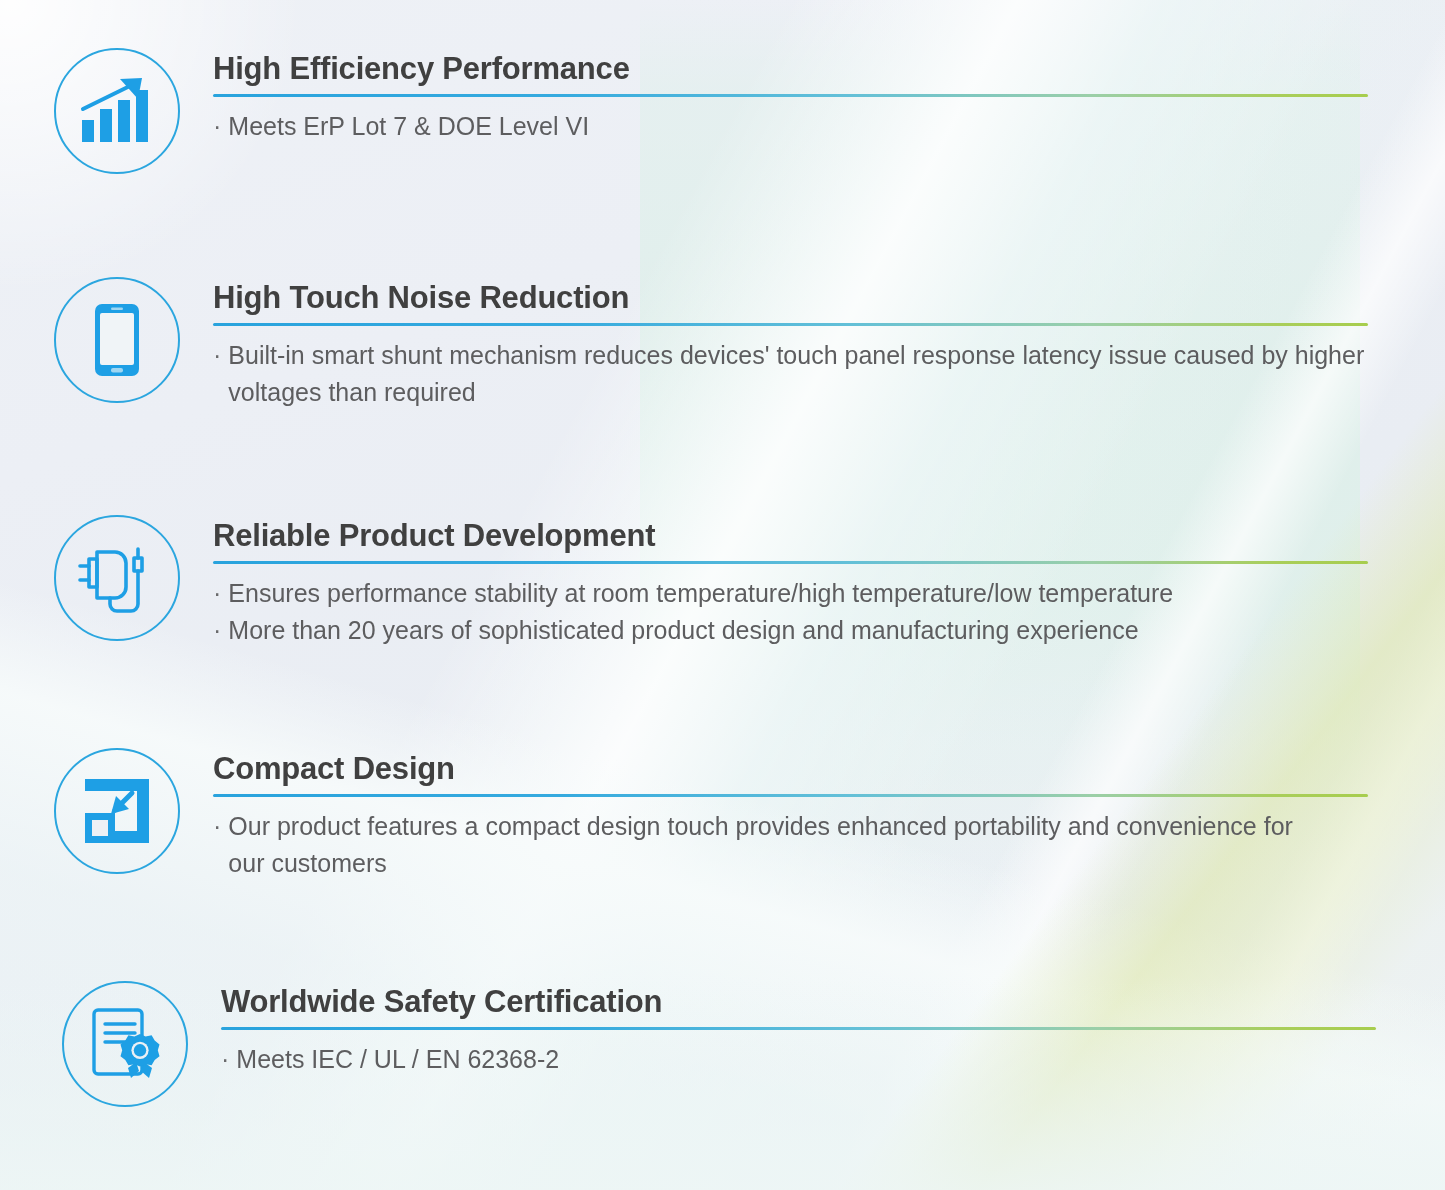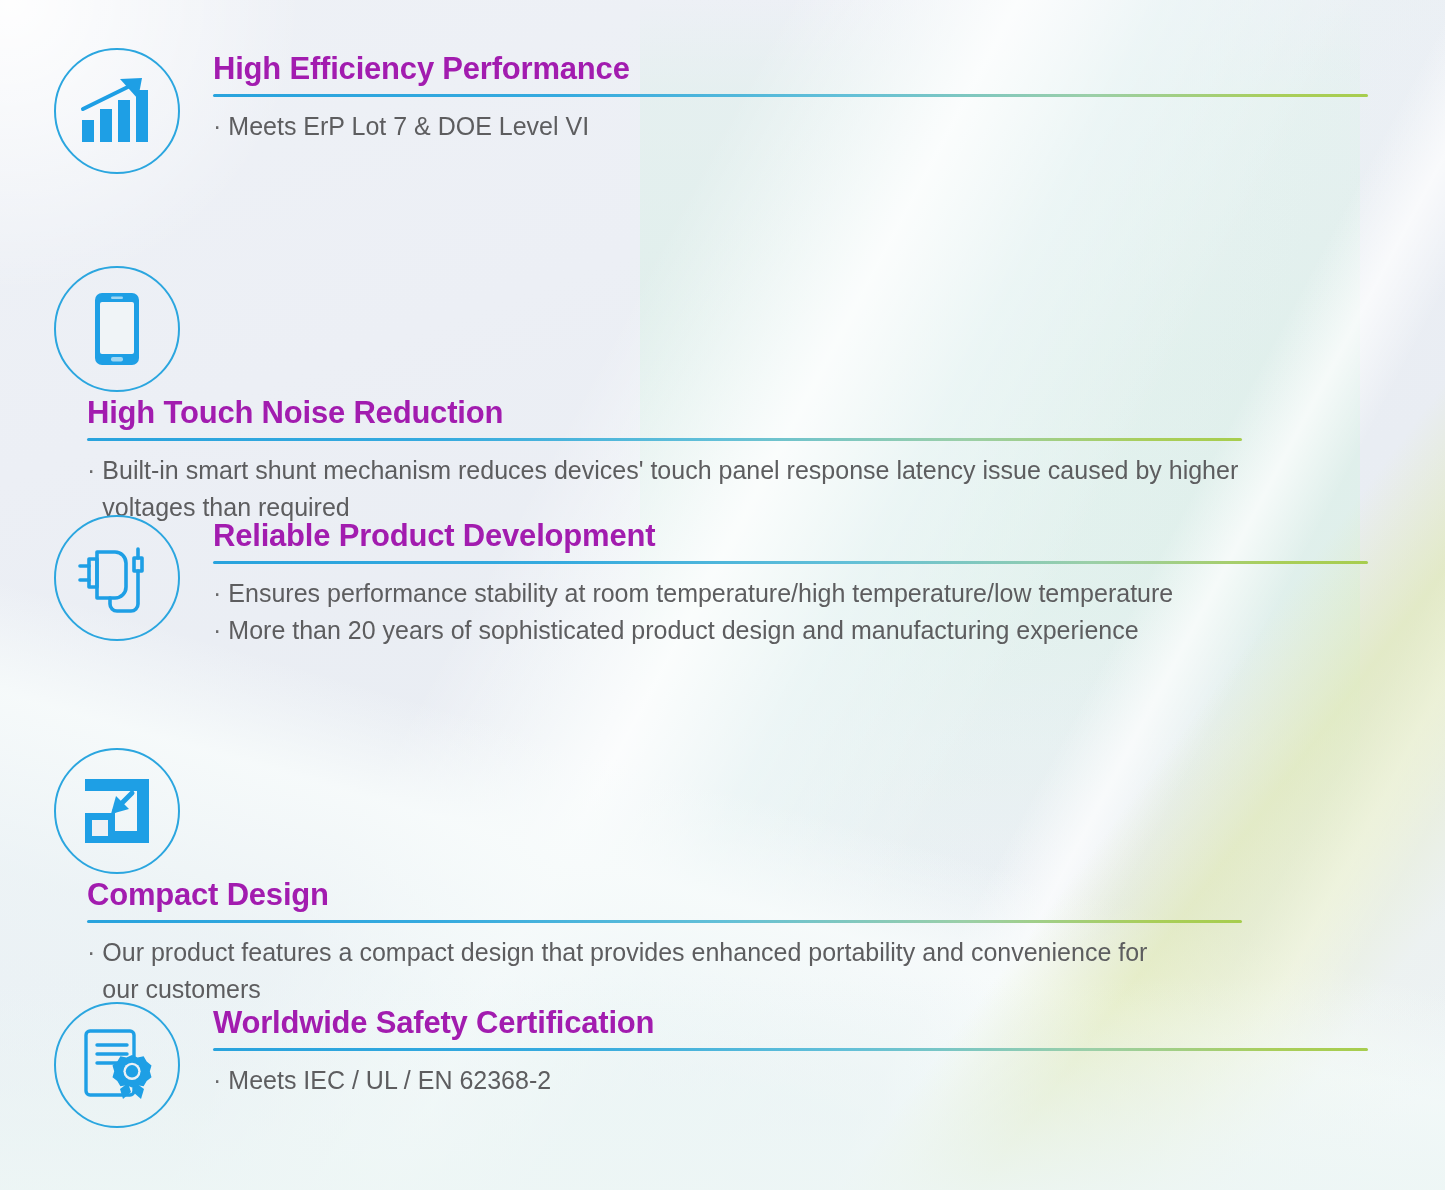--- a/index.html
+++ b/index.html
@@ -107,21 +107,21 @@
     border:2.5px solid #2BA6DF;
     display:flex; align-items:center; justify-content:center;
   }
   .icon-wrap svg { display:block; }
 
   .feature-body { margin-left:33px; padding-top:4px; }
 
   .feature-title {
     font-size:31px;
     font-weight:bold;
-    color:#a21caf;
+    color:#404040;
     letter-spacing:-0.2px;
     white-space:nowrap;
     line-height:1.08;
   }
   .rule {
     height:3px;
     margin-top:9px;
     border-radius:2px;
     background:linear-gradient(90deg,#29A3DD 0%,#35AADF 30%,#63C0D8 55%,#9BCFA8 76%,#A9CE5A 92%,#A7CD4E 100%);
   }
@@ -173,21 +173,21 @@
       <div class="rule" style="width:1155px;"></div>
       <div class="bullets">
         <div class="bullet" style="max-width:1160px;">
           <span class="dot">·</span>
           <span class="btext">Meets ErP Lot 7 &amp; DOE Level VI</span>
         </div>
       </div>
     </div>
   </div>
 
-  <div class="feature" style="left:54px; top:266px;flex-direction:column;">
+  <div class="feature" style="left:54px; top:277px;">
     <div class="icon-wrap">
       <svg width="48" height="76" viewBox="0 0 48 76" aria-hidden="true">
         <rect x="2" y="2" width="44" height="72" rx="7" ry="7" fill="#1E9FE5"></rect>
         <rect x="7" y="11" width="34" height="52" rx="2" ry="2" fill="#F0F4F7"></rect>
         <rect x="18" y="5.5" width="12" height="2.6" rx="1.3" fill="#9ED6F2"></rect>
         <rect x="18" y="66" width="12" height="4.5" rx="2" fill="#9ED6F2"></rect>
       </svg>
     </div>
     <div class="feature-body">
       <div class="feature-title">High Touch Noise Reduction</div>
@@ -224,47 +224,47 @@
           <span class="btext">Ensures performance stability at room temperature/high temperature/low temperature</span>
         </div>
         <div class="bullet" style="max-width:1180px;">
           <span class="dot">·</span>
           <span class="btext">More than 20 years of sophisticated product  design and manufacturing experience</span>
         </div>
       </div>
     </div>
   </div>
 
-  <div class="feature" style="left:54px; top:748px;flex-direction:column;">
+  <div class="feature" style="left:54px; top:748px;">
     <div class="icon-wrap">
       <svg width="68" height="68" viewBox="0 0 68 68" aria-hidden="true">
         <g fill="#1E9FE5">
           <path d="M2 2 h64 v64 h-64 v-12 h52 v-40 h-52 z"></path>
           <rect x="2" y="36" width="30" height="30"></rect>
           <rect x="9" y="43" width="16" height="16" fill="#EDF1F5"></rect>
         </g>
         <g stroke="#1E9FE5" stroke-width="5" stroke-linecap="round">
           <path d="M49 16 L32 33"></path>
         </g>
         <path d="M28 37 L46 32 L33 19 Z" fill="#1E9FE5"></path>
       </svg>
     </div>
     <div class="feature-body">
       <div class="feature-title">Compact Design</div>
       <div class="rule" style="width:1155px;"></div>
       <div class="bullets">
         <div class="bullet" style="max-width:1100px;">
           <span class="dot">·</span>
-          <span class="btext">Our product features a compact design that provides enhanced portability and convenience for our customers</span>
-        </div>
-      </div>
-    </div>
-  </div>
-
-  <div class="feature" style="left:54px; top:981px;margin-top:21px;">
+          <span class="btext">Our product features a compact design touch provides enhanced portability and convenience for our customers</span>
+        </div>
+      </div>
+    </div>
+  </div>
+
+  <div class="feature" style="left:62px; top:981px;">
     <div class="icon-wrap">
       <svg width="72" height="76" viewBox="0 0 72 76" aria-hidden="true">
         <g fill="none" stroke="#1E9FE5" stroke-width="3.4" stroke-linejoin="round" stroke-linecap="round">
           <path d="M9 4 h40 a4 4 0 0 1 4 4 v22 M53 46 v18 a4 4 0 0 1 -4 4 h-40 a4 4 0 0 1 -4 -4 v-56 a4 4 0 0 1 4 -4"></path>
           <path d="M16 18 H46"></path>
           <path d="M16 27 H46"></path>
           <path d="M16 36 H38"></path>
         </g>
         <path d="M47 56 l-8 6 l3 10 l8 -7 z" fill="#1E9FE5"></path>
         <path d="M55 56 l8 6 l-3 10 l-8 -7 z" fill="#1E9FE5"></path>

